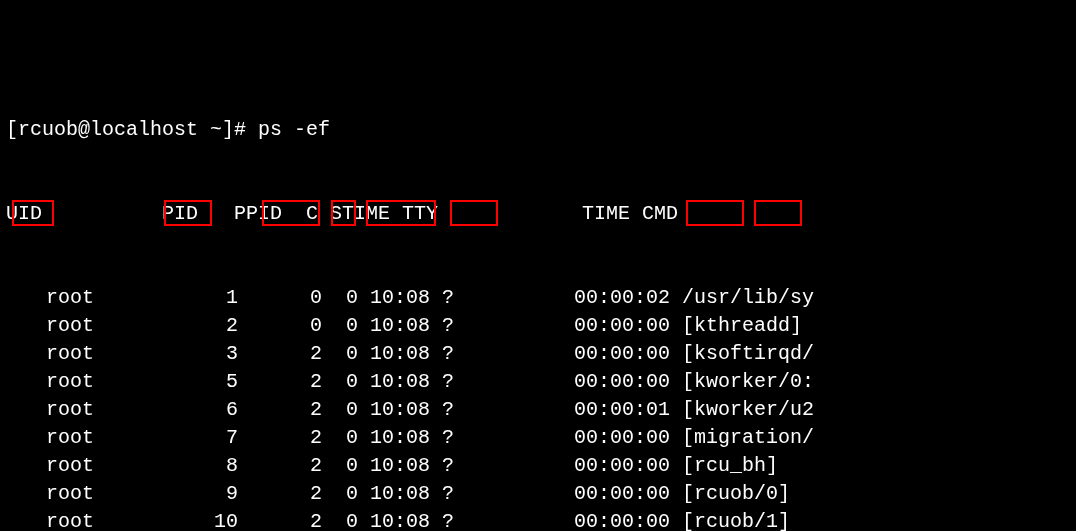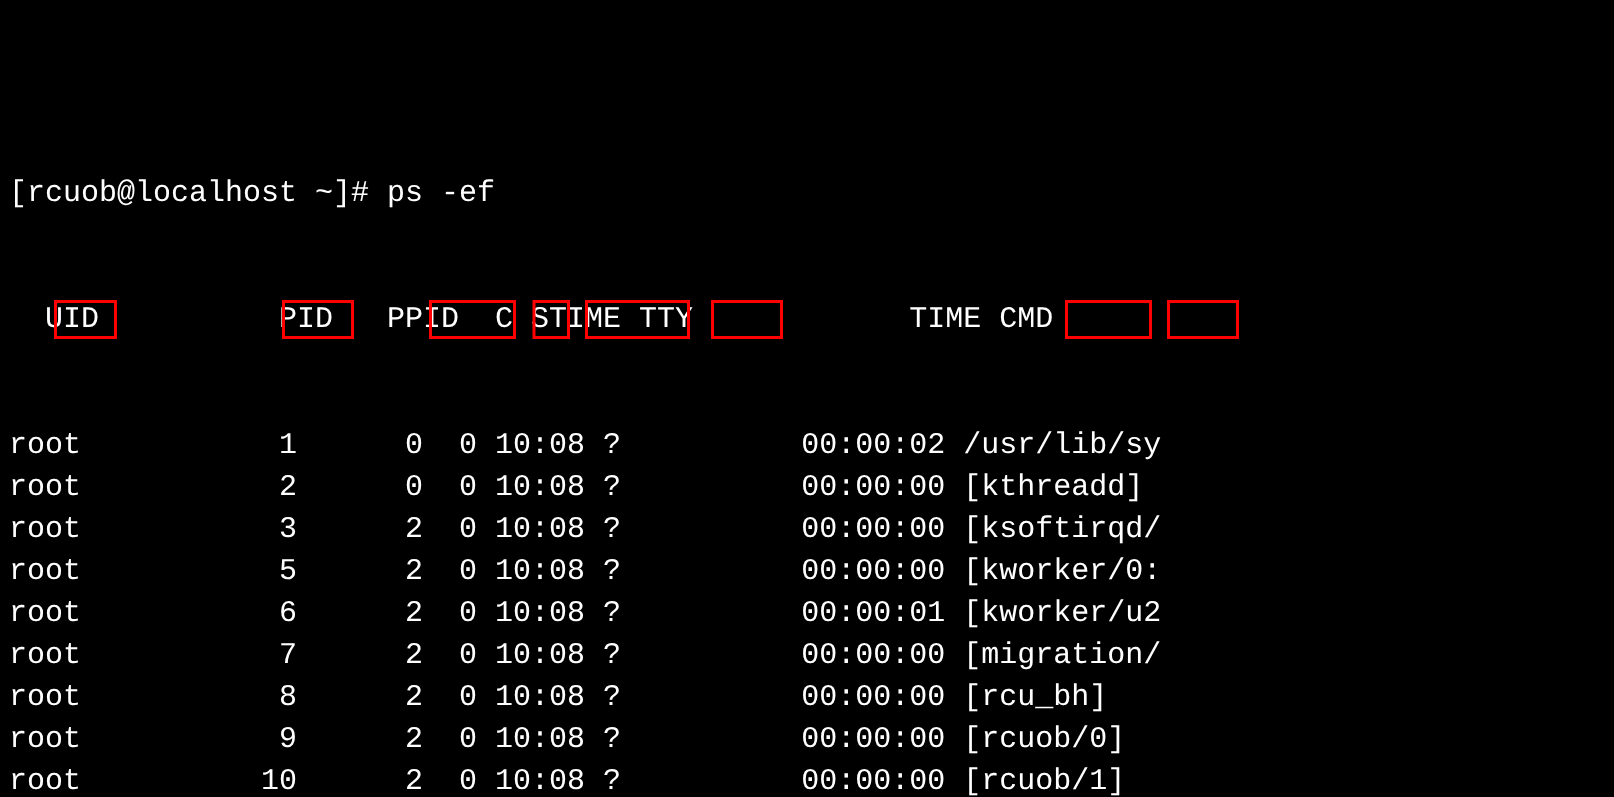--- a/index.html
+++ b/index.html
@@ -9,31 +9,31 @@
       font-family: "Consolas", "Courier New", monospace;
       font-size: 20px;
       line-height: 28px;
       padding: 4px 6px;
       white-space: pre;
       width: 1076px;
       height: 531px;
       overflow: hidden;
     }
     .prompt-line { margin-bottom: 0; }
-    .header-line { position: relative; height: 28px; margin-left: 24px; }
+    .header-line { position: relative; height: 28px; }
     .header-text { position: absolute; left: 0; top: 0; white-space: pre; color: #ffffff; }
     .redbox {
       position: absolute;
       border: 2px solid #ff0000;
       height: 26px;
       top: 0;
       pointer-events: none;
     }
     .rows { }
-    .row { white-space: pre; }
+    .row { white-space: pre; margin-left: 40px; }
   </style>
 </head>
 <body>
 
 
 
 <div class="prompt-line"><span>[rcuob@localhost ~]# ps -ef</span></div>
 
 <div class="header-line">
   <span class="header-text">UID          PID   PPID  C STIME TTY            TIME CMD</span>

